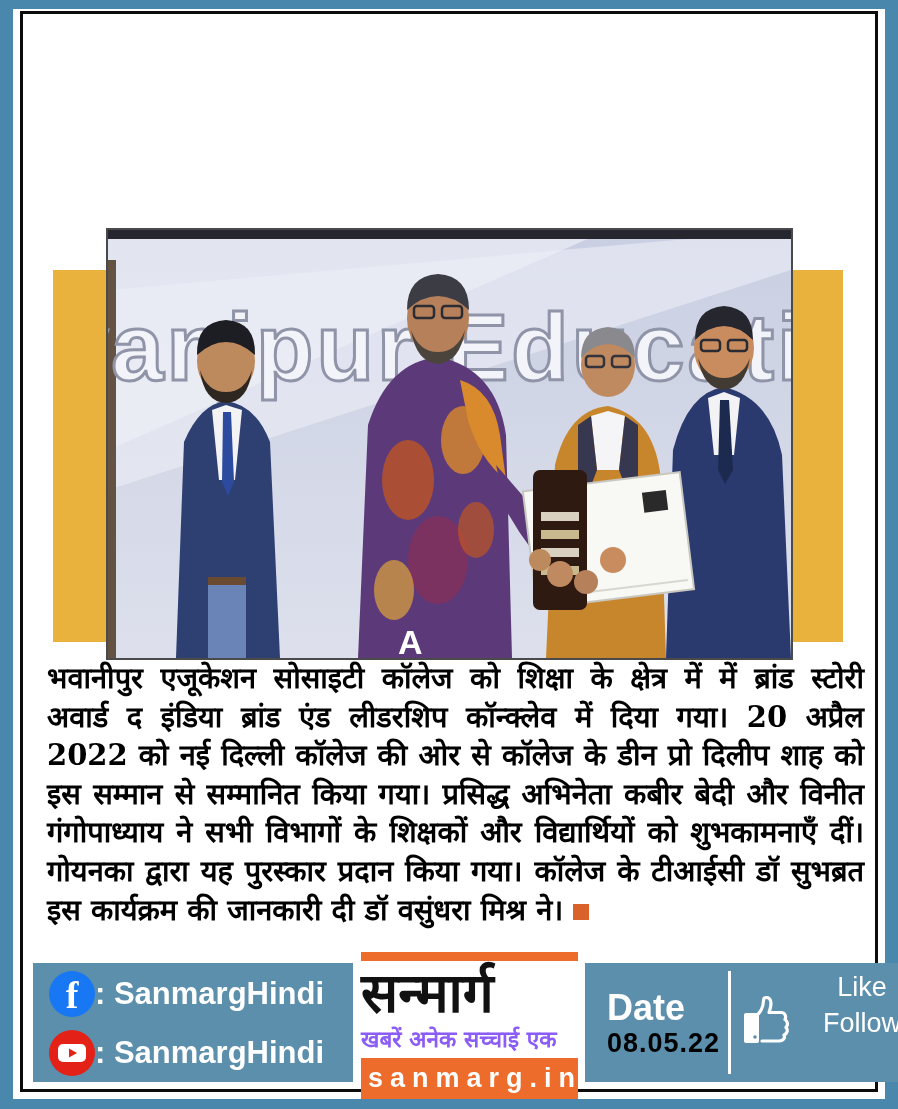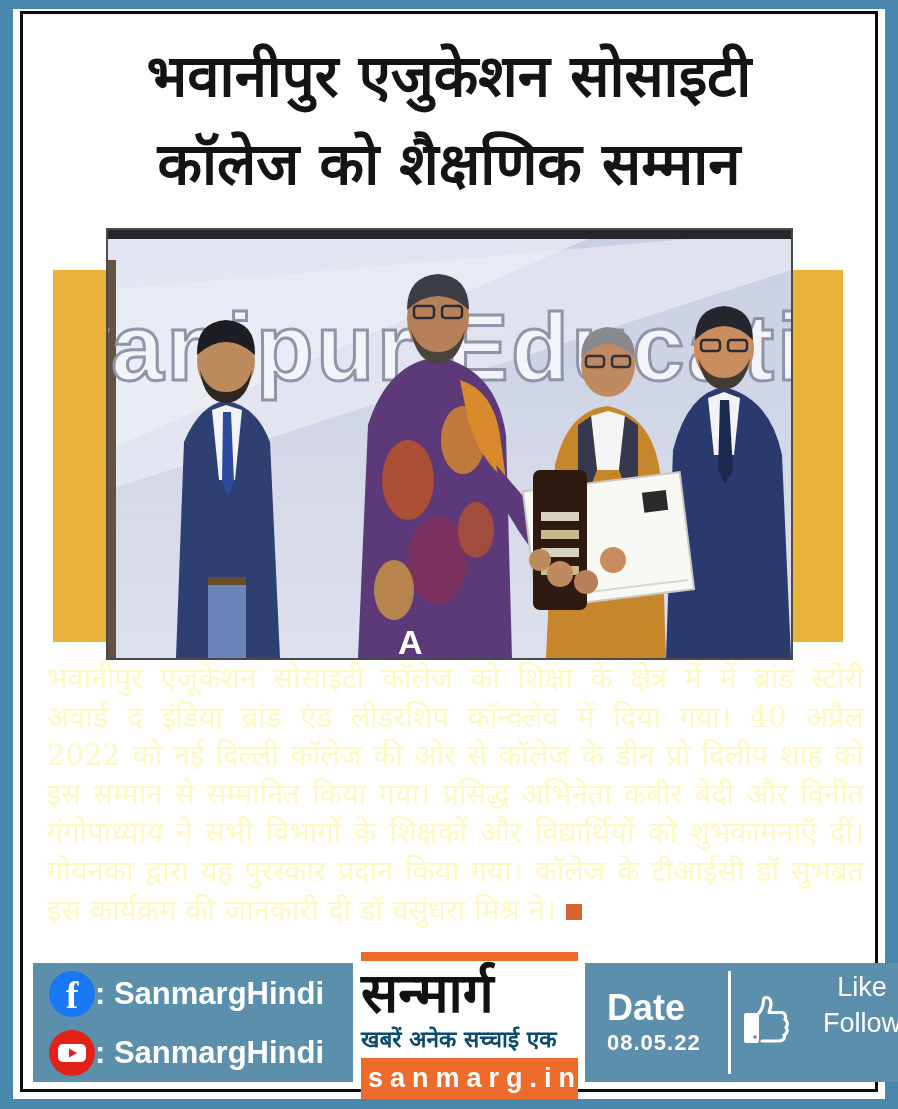--- a/index.html
+++ b/index.html
@@ -54,21 +54,22 @@
     overflow: hidden;
   }
   .photo svg { display: block; }
 
   
   .article {
     position: absolute;
     left: 47px; top: 659px; width: 817px;
     font-family: "DejaVu Serif", serif;
     font-size: 29px;
-    color: #fef9c3;
+    color: #000000;
+    font-weight: bold;
   }
   .aline {
     line-height: 38.6px;
     white-space: nowrap;
     text-align: justify;
     text-align-last: justify;
   }
   .aline.lastline { text-align-last: left; white-space: normal; }
   .endsq {
     display: inline-block;
@@ -119,61 +120,57 @@
   }
   .logo-bar { width: 100%; height: 9px; background: #ED6B2B; margin-bottom: 1px; }
   .logo-name {
     font-family: "DejaVu Serif", serif;
     font-weight: 700; font-size: 55px; line-height: 62px;
     color: #111;
   }
   .logo-tag {
     font-family: "DejaVu Serif", serif;
     font-weight: 700; font-size: 22.5px; line-height: 30px;
-    color: #0c4a6e; white-space: nowrap;
+    color: #8b5cf6; white-space: nowrap;
   }
   .logo-web {
     margin-top: 4px;
     background: #ED6B2B; color: #fff;
     font-weight: 700; font-size: 27px; line-height: 41px;
     letter-spacing: 7px;
     text-indent: 7px;
   }
 
   .datewrap {
     position: absolute; left: 0; top: 0; bottom: 0; width: 140px;
     display: flex; flex-direction: column; justify-content: center;
     padding-left: 22px; box-sizing: border-box;
   }
   .date-label { color: #fff; font-weight: 700; font-size: 36px; line-height: 40px; }
-  .date-value { color: #ffffff; font-weight: 700; font-size: 22px; line-height: 30px; letter-spacing: 1px; }
+  .date-value { color: #000000; font-weight: 700; font-size: 27px; line-height: 30px; letter-spacing: 1px; }
   .vdivider {
     position: absolute; left: 143px; top: 8px; bottom: 8px; width: 3px;
     background: #ffffff;
   }
   .thumbwrap { position: absolute; left: 155px; top: 26px; }
   .subwrap {
     position: absolute; right: 8px; top: 6px;
     text-align: center;
     color: #fff; font-weight: 400; font-size: 27px; line-height: 36px;
     white-space: nowrap;
   }
 </style>
 </head>
 <body>
 
 <div class="canvas">
 
   <div class="white-sheet"></div>
   <div class="black-box"></div>
 
-  <div class="headline">
-    <div>भवानीपुर एजुकेशन सोसाइटी</div>
-    <div>कॉलेज को शैक्षणिक सम्मान</div>
-  </div>
 
   <div class="decor-yellow left"></div>
   <div class="decor-yellow right"></div>
 
   <div class="photo">
     <svg width="683" height="428" viewBox="0 0 683 428">
       <defs>
         <linearGradient id="bg" x1="0" y1="0" x2="0" y2="1">
           <stop offset="0" stop-color="#c9cfe2"></stop>
           <stop offset="1" stop-color="#dde0ec"></stop>
@@ -255,21 +252,21 @@
         <circle cx="478" cy="352" r="12" fill="#b5805a"></circle>
         <circle cx="505" cy="330" r="13" fill="#c88c5e"></circle>
         <circle cx="432" cy="330" r="11" fill="#bd8a5e"></circle>
       </g>
       <text x="290" y="424" font-size="34" font-weight="bold" fill="#ffffff" font-family="Liberation Sans, sans-serif">A</text>
     </svg>
   </div>
 
   <div class="article">
     <div class="aline">भवानीपुर एजूकेशन सोसाइटी कॉलेज को शिक्षा के क्षेत्र में  में ब्रांड स्टोरी</div>
-    <div class="aline">अवार्ड  द इंडिया ब्रांड एंड लीडरशिप कॉन्क्लेव में दिया गया। 40 अप्रैल</div>
+    <div class="aline">अवार्ड  द इंडिया ब्रांड एंड लीडरशिप कॉन्क्लेव में दिया गया। 20 अप्रैल</div>
     <div class="aline">2022 को नई दिल्ली कॉलेज की ओर से कॉलेज के डीन प्रो दिलीप शाह को</div>
     <div class="aline">इस सम्मान से सम्मानित किया गया। प्रसिद्ध अभिनेता कबीर बेदी और विनीत</div>
     <div class="aline">गंगोपाध्याय ने सभी विभागों के शिक्षकों और विद्यार्थियों को शुभकामनाएँ दीं।</div>
     <div class="aline">गोयनका द्वारा यह पुरस्कार प्रदान किया गया। कॉलेज के टीआईसी डॉ सुभब्रत</div>
     <div class="aline lastline"><span>इस कार्यक्रम की जानकारी दी डॉ वसुंधरा मिश्र ने।</span><span class="endsq"></span></div>
   </div>
 
   <div class="panel social">
     <div class="srow">
       <span class="fb-circle">f</span>

